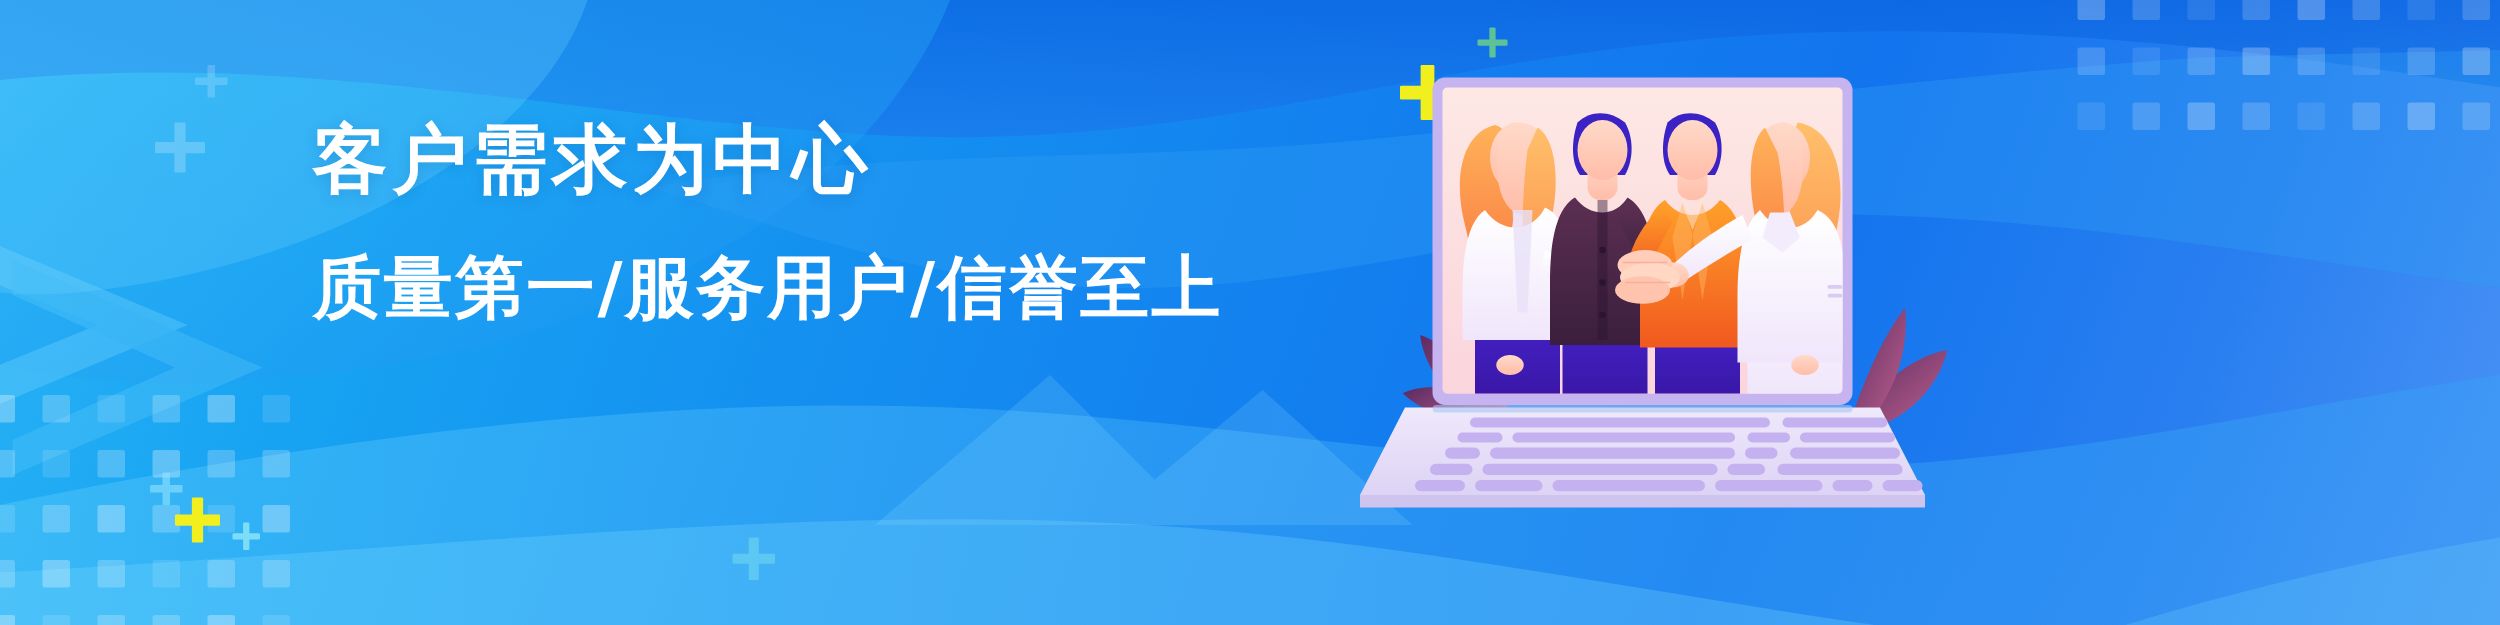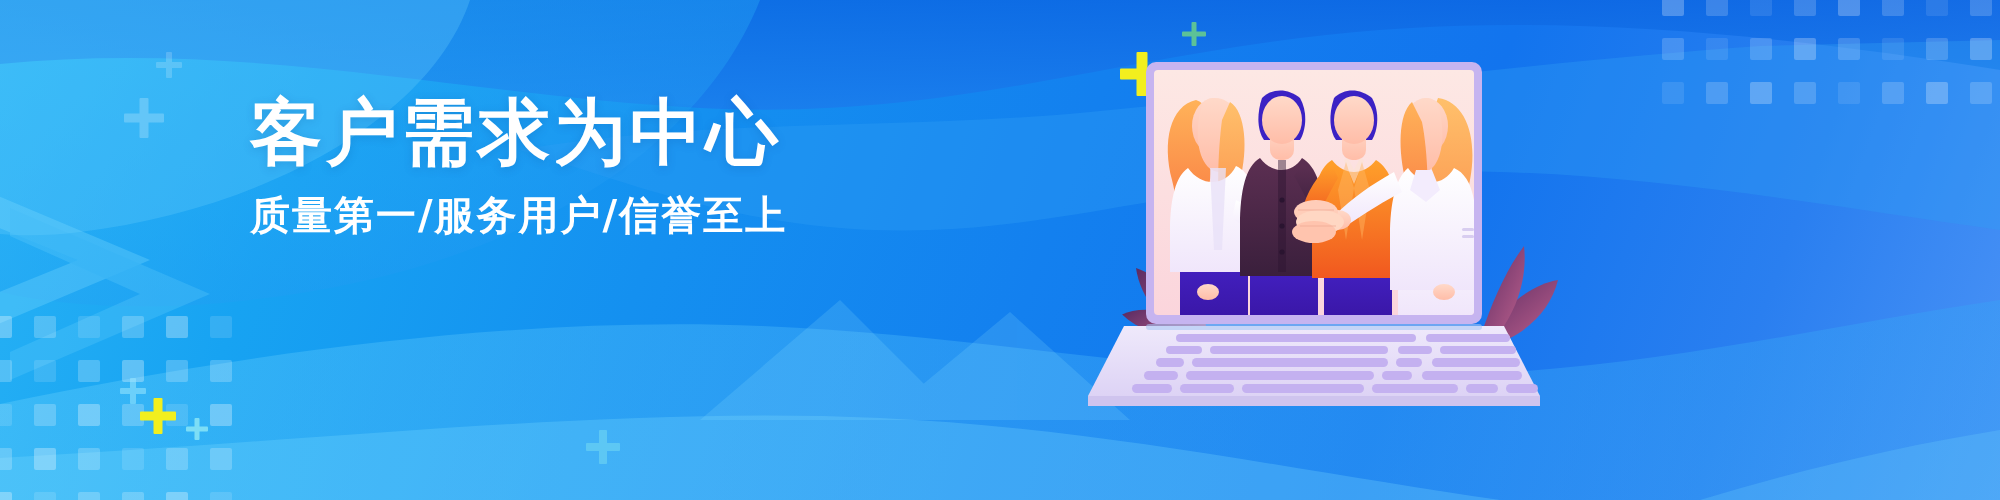--- a/index.html
+++ b/index.html
@@ -42,32 +42,32 @@
   #plus-cyan-a{color:#8fe9f7;width:22px;height:22px;--t:5px;left:186px;top:418px;opacity:.8;}
   #plus-cyan-b{color:#9ae7ff;width:26px;height:26px;--t:6px;left:120px;top:378px;opacity:.55;}
   #plus-white-a{color:#ffffff;width:40px;height:40px;--t:9px;left:124px;top:98px;opacity:.22;}
   #plus-white-b{color:#ffffff;width:26px;height:26px;--t:6px;left:156px;top:52px;opacity:.18;}
   #plus-cyan-c{color:#7fe3f2;width:34px;height:34px;--t:8px;left:586px;top:430px;opacity:.45;}
 
   
   #copy{position:absolute;left:250px;top:96px;width:640px;}
   #headline{
     color:#ffffff;
-    font-size:72px;
+    font-size:60px;
     line-height:1.05;
     font-weight:bold;
     letter-spacing:4px;
-    font-family:Liberation Serif, serif;
+    font-family:Liberation Sans, sans-serif;
     white-space:nowrap;
     text-shadow:0 2px 10px rgba(6,60,140,.18);
   }
   #subheadline{
-    margin-top:19px;
+    margin-top:38px;
     color:#ffffff;
-    font-size:40px;
+    font-size:55px;
     line-height:1.2;
     font-weight:bold;
     letter-spacing:2px;
     font-family:"DejaVu Sans","Liberation Sans",sans-serif;
     white-space:nowrap;
   }
 
   
   #illustration{position:absolute;left:1110px;top:40px;width:470px;height:420px;}
   #illustration svg{display:block;width:470px;height:420px;overflow:visible;}

